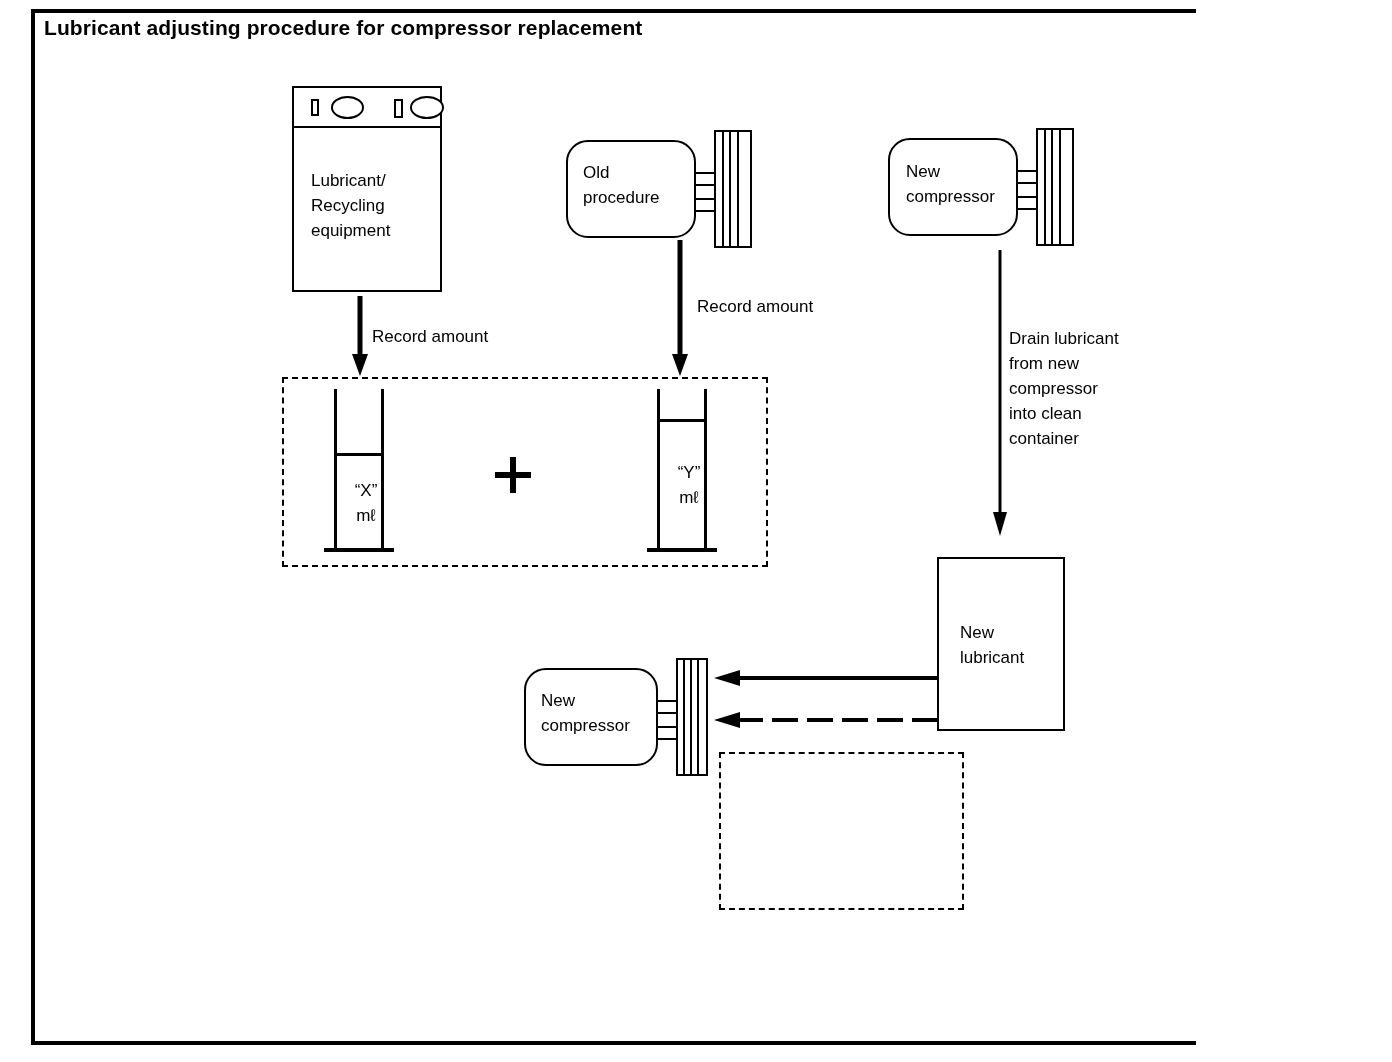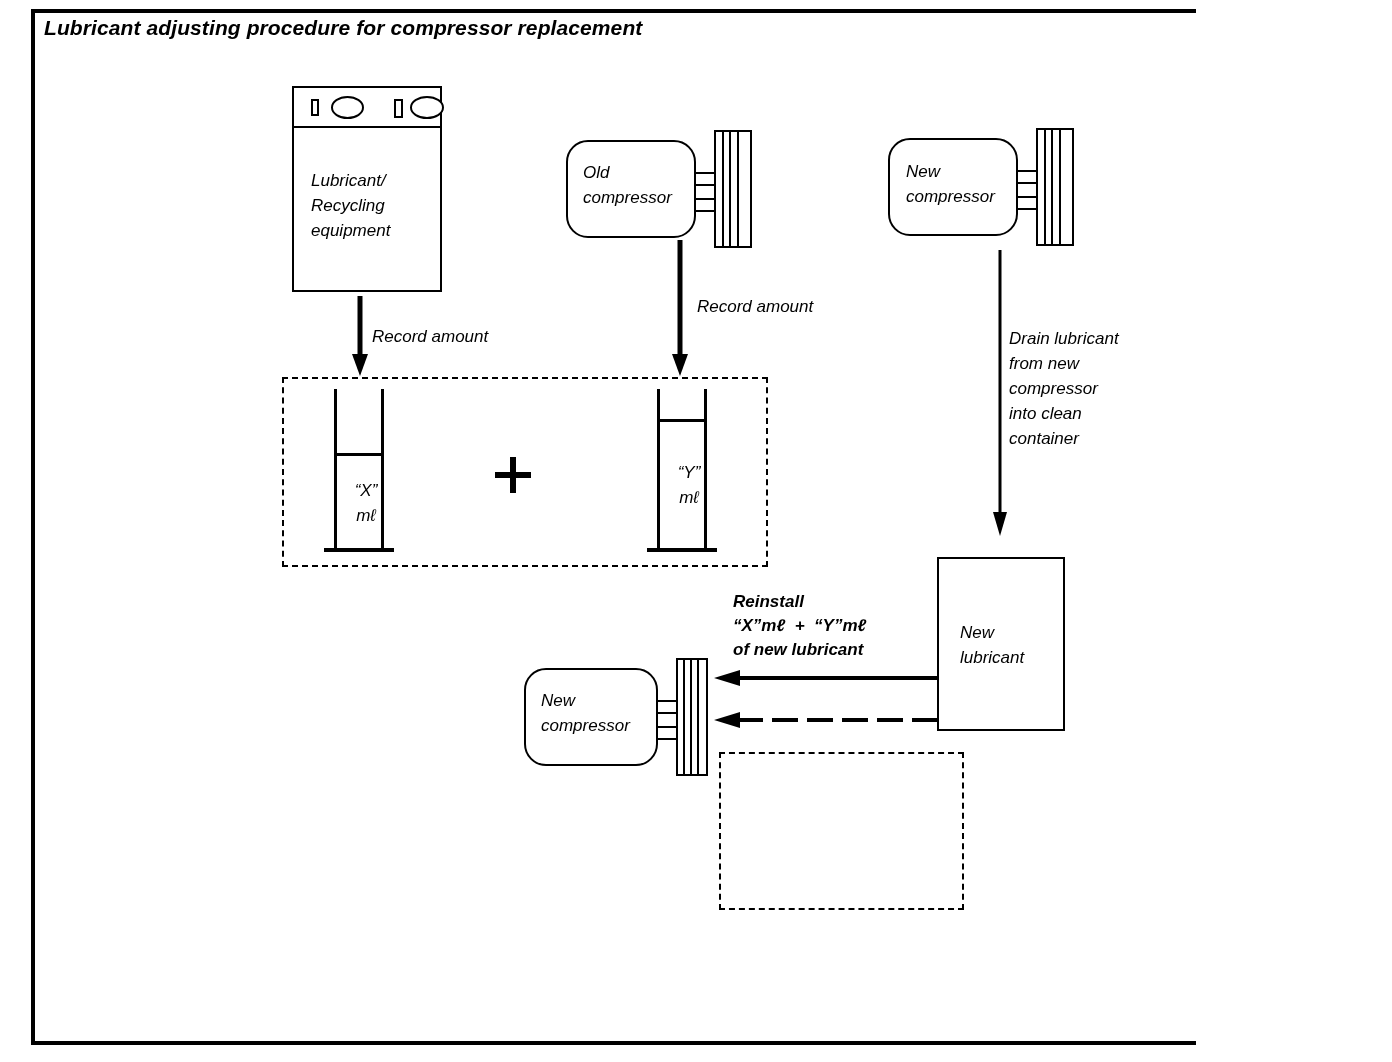--- a/index.html
+++ b/index.html
@@ -9,21 +9,20 @@
   }
   body {
     font-family: "Liberation Sans", sans-serif;
   }
   #page {
     position: relative;
     width: 1196px;
     height: 1062px;
     background: #ffffff;
     overflow: hidden;
-    font-style: italic;
   }
   #frame {
     position: absolute;
     left: 31px;
     top: 9px;
     width: 1330px;
     height: 1036px;
     border: 4px solid #000000;
     box-sizing: border-box;
   }
@@ -153,21 +152,21 @@
   <div class="ctrl-rect" style="left:311px; top:99px; width:8px; height:17px;"></div>
   <div class="ctrl-ellipse" style="left:331px; top:96px; width:33px; height:23px;"></div>
   <div class="ctrl-rect" style="left:394px; top:99px; width:9px; height:19px;"></div>
   <div class="ctrl-ellipse" style="left:410px; top:96px; width:34px; height:23px;"></div>
   <div class="abs txt" style="left:311px; top:168px; width:130px;">Lubricant/
 Recycling
 equipment</div>
 
   <div class="abs compressor-body" style="left:566px; top:140px; width:130px; height:98px;"></div>
   <div class="abs txt" style="left:583px; top:160px; width:120px;">Old
-compressor</div>
+procedure</div>
   <div class="shaft" style="left:694px; top:172px; width:22px; height:14px;"></div>
   <div class="shaft" style="left:694px; top:198px; width:22px; height:14px;"></div>
   <div class="abs pulley" style="left:714px; top:130px; width:38px; height:118px;">
     <div class="pulley-line" style="left:6px;"></div>
     <div class="pulley-line" style="left:13px;"></div>
     <div class="pulley-line" style="left:21px;"></div>
   </div>
 
   <div class="abs compressor-body" style="left:888px; top:138px; width:130px; height:98px;"></div>
   <div class="abs txt" style="left:906px; top:159px; width:120px;">New
@@ -218,23 +217,20 @@
     <div class="cyl-fill-line" style="top:30px;"></div>
   </div>
   <div class="cyl-base" style="left:647px; top:548px; width:70px;"></div>
   <div class="abs txt" style="left:664px; top:460px; width:50px; text-align:center;">“Y”
 mℓ</div>
 
   <div class="abs box-solid" style="left:937px; top:557px; width:128px; height:174px;"></div>
   <div class="abs txt" style="left:960px; top:620px; width:110px;">New
 lubricant</div>
 
-  <div class="abs txt-b" style="left:733px; top:590px; line-height:24px;">Reinstall
-“X”mℓ  +  “Y”mℓ
-of new lubricant</div>
 
   <svg class="abs" style="left:714px; top:668px;" width="224" height="20" viewBox="0 0 224 20">
     <line x1="224" y1="10" x2="22" y2="10" stroke="#000" stroke-width="4"></line>
     <polygon points="0,10 26,2 26,18" fill="#000"></polygon>
   </svg>
   <svg class="abs" style="left:714px; top:710px;" width="224" height="20" viewBox="0 0 224 20">
     <line x1="224" y1="10" x2="22" y2="10" stroke="#000" stroke-width="4" stroke-dasharray="26 9"></line>
     <polygon points="0,10 26,2 26,18" fill="#000"></polygon>
   </svg>
 

